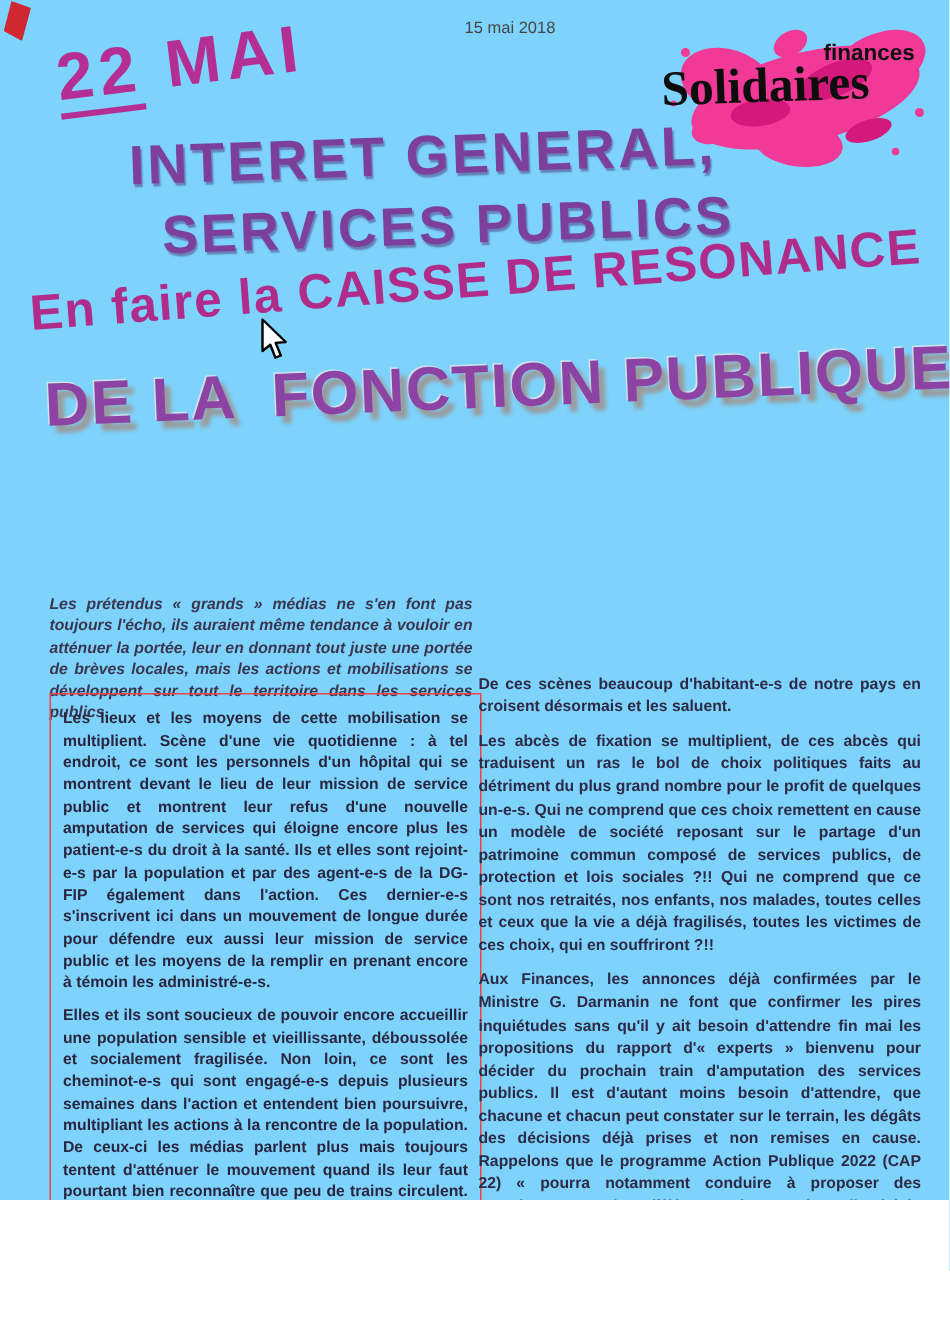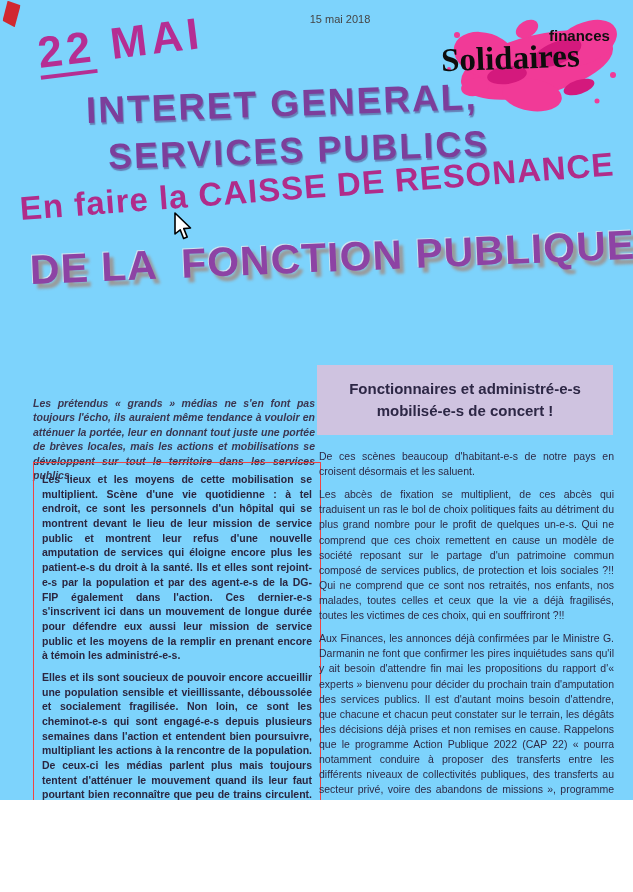--- a/index.html
+++ b/index.html
@@ -57,21 +57,21 @@
     position:absolute;left:33px;top:462px;width:270px;height:340px;
     border:1px solid #ef4444;padding:9px 8px;overflow:hidden;
   }
   .lbox p{
     margin:0 0 7px 0;font-size:10.5px;font-weight:bold;line-height:1.4;color:#2b2640;
     text-align:justify;
   }
   
   .rcol{position:absolute;left:319px;top:449px;width:295px;height:355px;overflow:hidden;}
   .rcol p{
-    margin:0 0 8px 0;font-size:10.5px;font-weight:normal;line-height:1.44;color:#2e2945;
+    margin:0 0 8px 0;font-size:10.5px;font-weight:bold;line-height:1.44;color:#2e2945;
     text-align:justify;
   }
   
   .banner{
     position:absolute;left:0;top:813px;width:633px;height:34px;background:#dcd3e8;
     display:flex;align-items:center;justify-content:center;text-align:right;
   }
   .banner .txt{font-size:16.5px;font-weight:bold;color:#3c3660;letter-spacing:0.4px;}
 </style>
 </head>
@@ -116,23 +116,20 @@
   <div class="hl hl-caisse"><span>En faire la </span><span>CAISSE DE RESONANCE</span></div>
 
   <div class="hl hl-fp">DE LA  FONCTION PUBLIQUE</div>
 
   <svg class="cursor" viewBox="0 0 21 30">
     <path d="M3 1 L3 22 L8.2 17.8 L11.6 26.5 L15.2 25 L11.8 16.6 L18.5 16 Z" fill="#ffffff" stroke="#000000" stroke-width="1.6" stroke-linejoin="round"></path>
   </svg>
 
   <div class="intro">Les prétendus « grands » médias ne s'en font pas toujours l'écho, ils auraient même tendance à vouloir en atténuer la portée, leur en donnant tout juste une portée de brèves locales, mais les actions et mobilisations se développent sur tout le territoire dans les services publics.</div>
 
-  <div class="rheader">
-    <div class="txt">Fonctionnaires et administré-e-s mobilisé-e-s de concert !</div>
-  </div>
 
   <div class="lbox">
     <p>Les lieux et les moyens de cette mobilisation se multiplient. Scène d'une vie quotidienne : à tel endroit, ce sont les personnels d'un hôpital qui se montrent devant le lieu de leur mission de service public et montrent leur refus d'une nouvelle amputation de services qui éloigne encore plus les patient-e-s du droit à la santé. Ils et elles sont rejoint-e-s par la population et par des agent-e-s de la DG-FIP également dans l'action. Ces dernier-e-s s'inscrivent ici dans un mouvement de longue durée pour défendre eux aussi leur mission de service public et les moyens de la remplir en prenant encore à témoin les administré-e-s.</p>
     <p>Elles et ils sont soucieux de pouvoir encore accueillir une population sensible et vieillissante, déboussolée et socialement fragilisée. Non loin, ce sont les cheminot-e-s qui sont engagé-e-s depuis plusieurs semaines dans l'action et entendent bien poursuivre, multipliant les actions à la rencontre de la population. De ceux-ci les médias parlent plus mais toujours tentent d'atténuer le mouvement quand ils leur faut pourtant bien reconnaître que peu de trains circulent. Des salarié-e-s du privé se joignent même aux fonctionnaires et agents publics, conscients que leur lutte pour leur pouvoir d'achat passe également par l'absence de privatisation des services publics.</p>
   </div>
 
   <div class="rcol">
     <p>De ces scènes beaucoup d'habitant-e-s de notre pays en croisent désormais et les saluent.</p>
     <p>Les abcès de fixation se multiplient, de ces abcès qui traduisent un ras le bol de choix politiques faits au détriment du plus grand nombre pour le profit de quelques un-e-s. Qui ne comprend que ces choix remettent en cause un modèle de société reposant sur le partage d'un patrimoine commun composé de services publics, de protection et lois sociales ?!! Qui ne comprend que ce sont nos retraités, nos enfants, nos malades, toutes celles et ceux que la vie a déjà fragilisés, toutes les victimes de ces choix, qui en souffriront ?!!</p>
     <p>Aux Finances, les annonces déjà confirmées par le Ministre G. Darmanin ne font que confirmer les pires inquiétudes sans qu'il y ait besoin d'attendre fin mai les propositions du rapport d'« experts » bienvenu pour décider du prochain train d'amputation des services publics. Il est d'autant moins besoin d'attendre, que chacune et chacun peut constater sur le terrain, les dégâts des décisions déjà prises et non remises en cause. Rappelons que le programme Action Publique 2022 (CAP 22) « pourra notamment conduire à proposer des transferts entre les différents niveaux de collectivités publiques, des transferts au secteur privé, voire des abandons de missions », programme déjà engagé dans les ministères économique et financier.</p>

